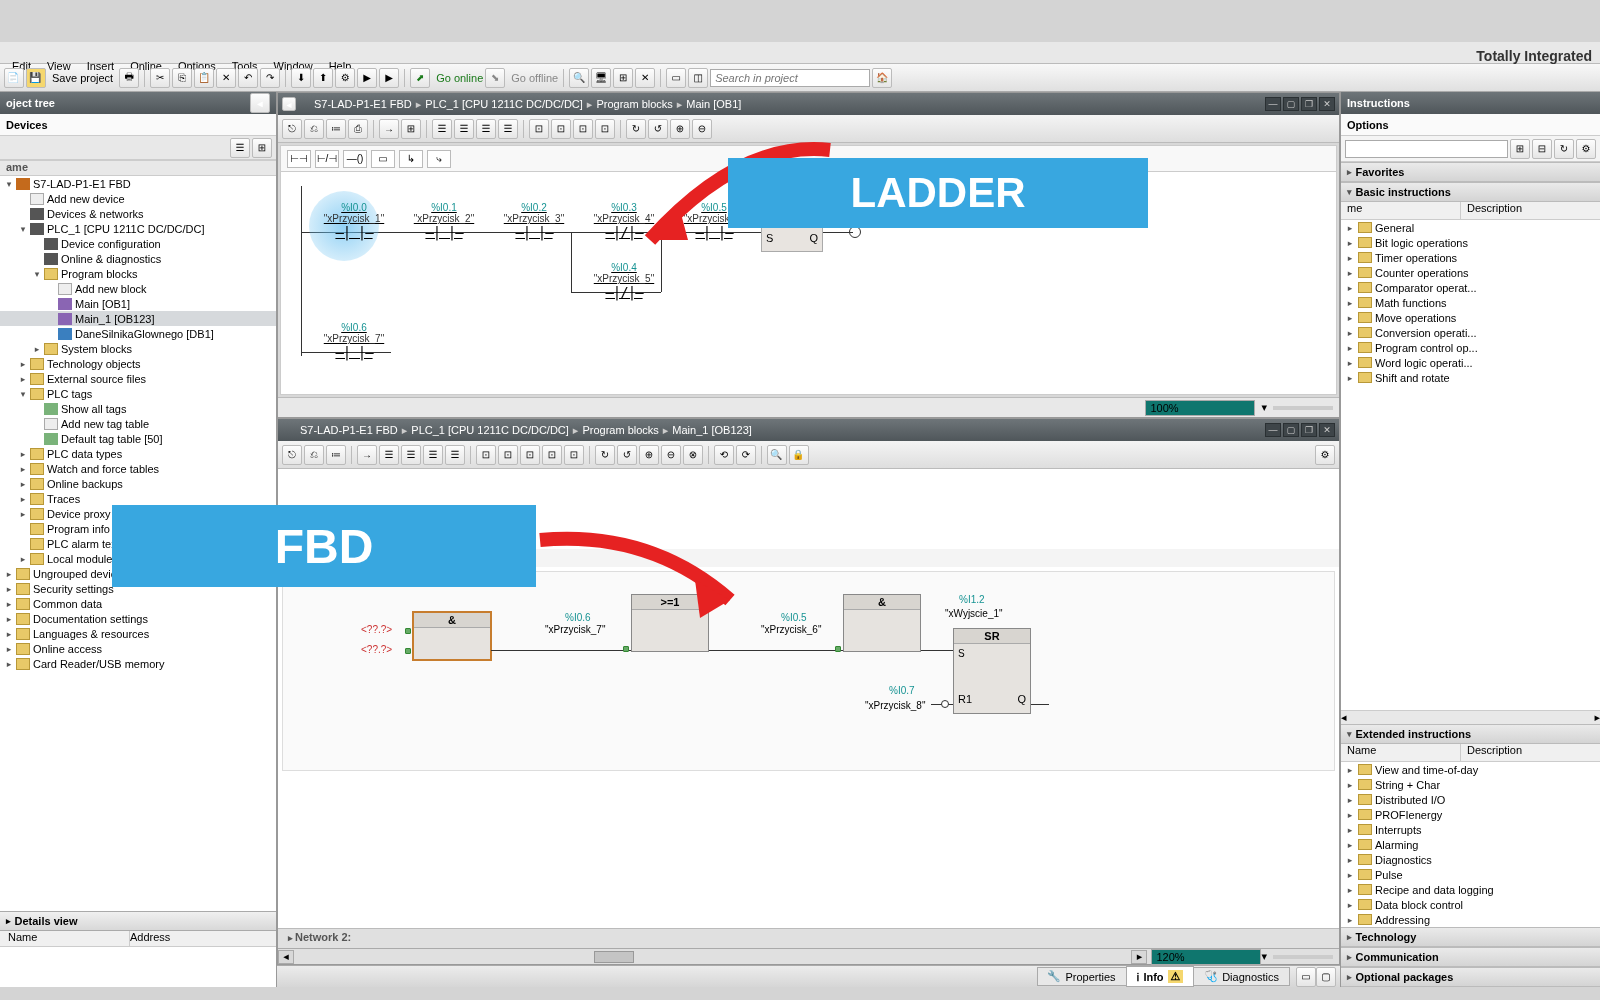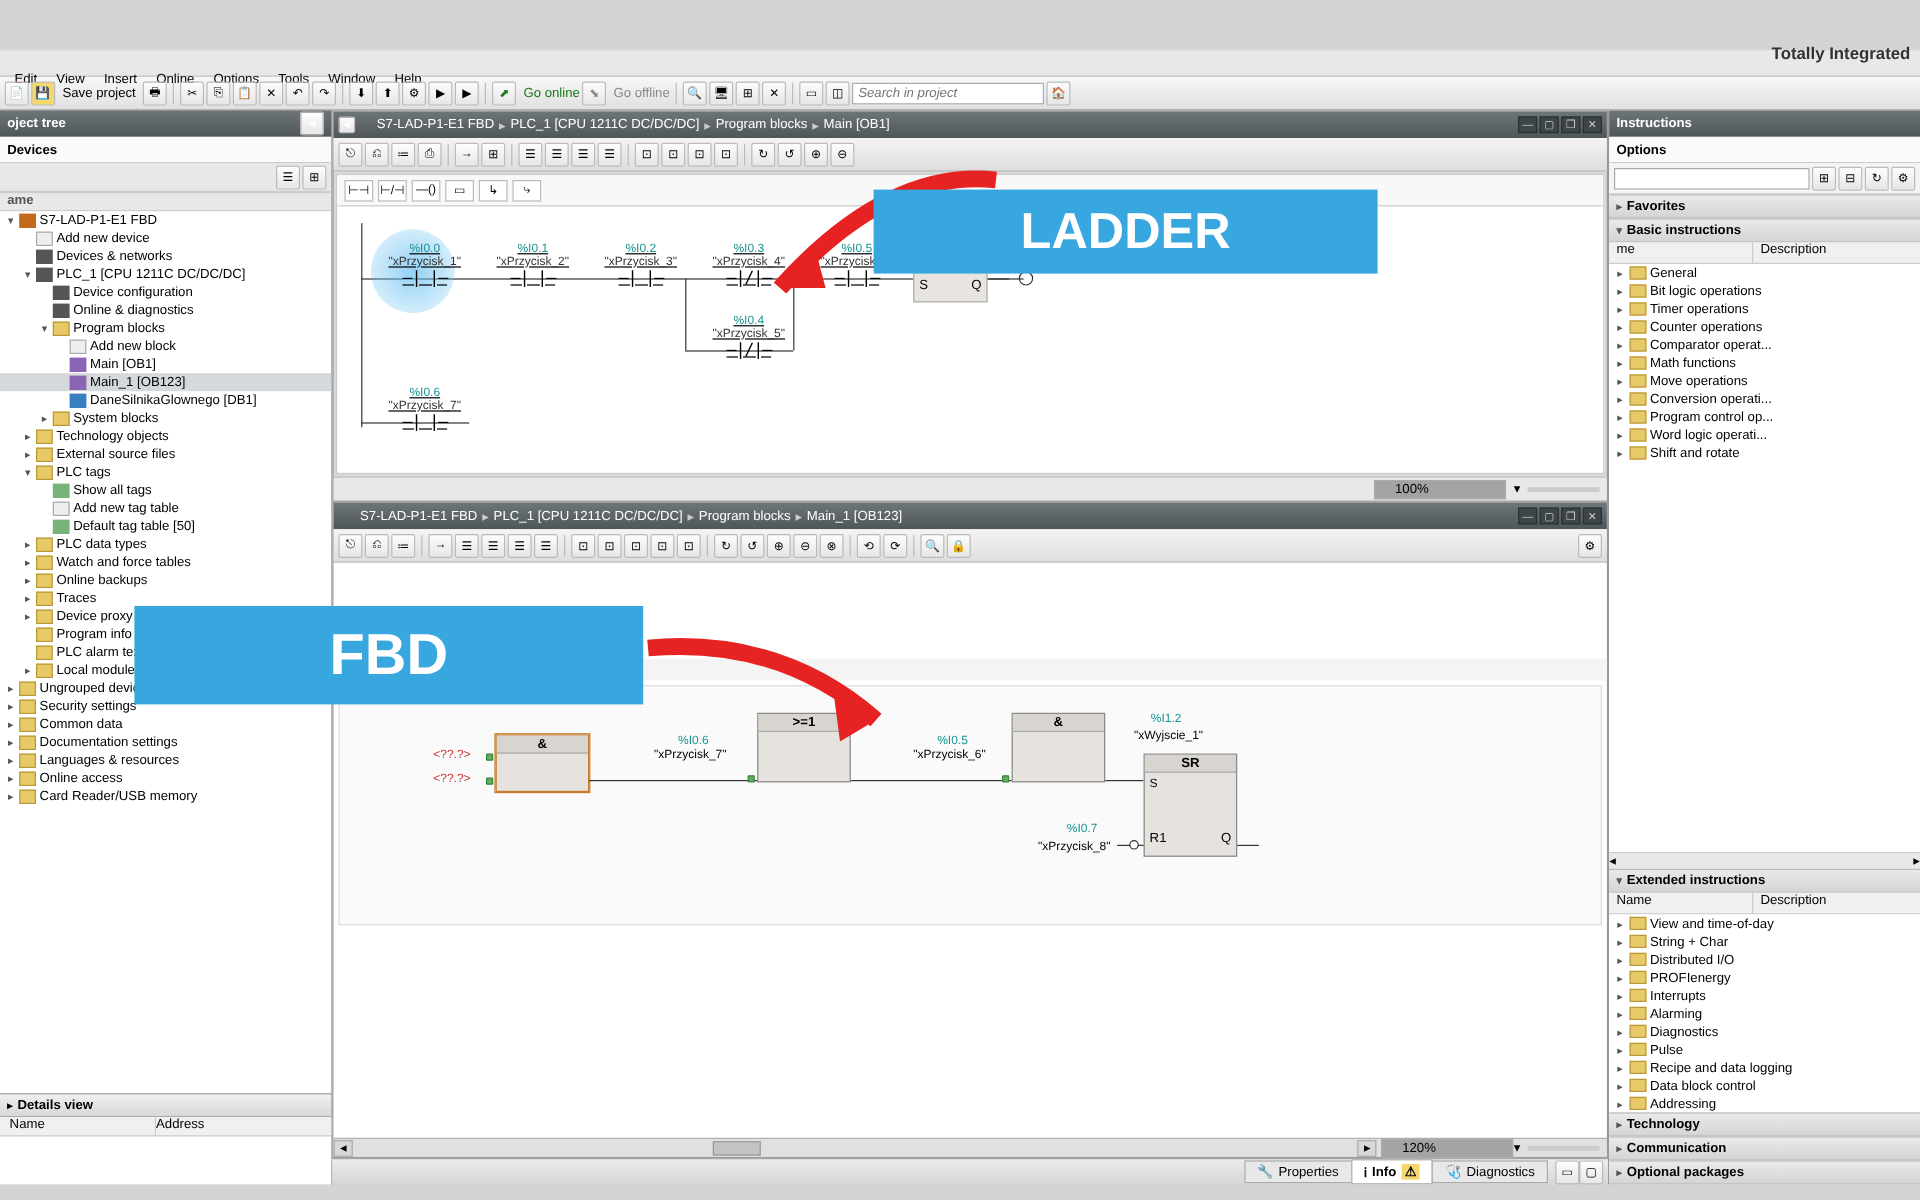--- a/index.html
+++ b/index.html
@@ -8,21 +8,21 @@
   .menubar { height: 22px; background: #e8e8e8; display: flex; align-items: center; padding: 0 4px; border-bottom: 1px solid #bbb; }
   .menubar span { padding: 2px 8px; cursor: default; margin-top: 26px; }
   
   .toolbar-main { height: 28px; background: linear-gradient(#f8f8f8,#e0e0e0); display: flex; align-items: center; padding: 0 4px; border-bottom: 1px solid #aaa; gap: 2px; }
   .tb-btn { width: 20px; height: 20px; background: linear-gradient(#fdfdfd,#e6e6e6); border: 1px solid #bbb; border-radius: 2px; display: inline-flex; align-items: center; justify-content: center; font-size: 10px; }
   .tb-sep { width: 1px; height: 18px; background: #bbb; margin: 0 3px; }
   .save-label { font-size: 11px; margin: 0 4px; }
   .go-online { color: #1a7a1a; font-size: 11px; margin-left: 4px; }
   .go-offline { color: #888; font-size: 11px; margin-left: 4px; }
   .search-box { width: 160px; height: 18px; border: 1px solid #aaa; background: #fff; padding: 0 4px; font-style: italic; color: #888; }
-  .brand { position: absolute; right: 8px; top: 36px; font-size: 14px; font-weight: bold; color: #333; }
+  .brand { position: absolute; right: 8px; top: 48px; font-size: 14px; font-weight: bold; color: #333; }
   
   .main-area { display: flex; height: 895px; }
   
   
   .left-col { width: 277px; display: flex; flex-direction: column; border-right: 1px solid #999; }
   .panel-header { height: 22px; background: linear-gradient(#6e7579,#4f565a); color: #fff; display: flex; align-items: center; padding: 0 6px; font-weight: bold; }
   .panel-header .right-icons { margin-left: auto; display:flex; gap:2px; }
   .sub-header { height: 22px; background: #fafafa; border-bottom: 1px solid #ccc; display: flex; align-items: center; padding: 0 6px; font-weight: bold; }
   .tree-tools { height: 24px; background: #e8e8e8; border-bottom: 1px solid #ccc; display:flex; align-items:center; justify-content:flex-end; gap:2px; padding:0 4px;}
   .tree { flex: 1; background: #fff; overflow: auto; }
@@ -60,21 +60,21 @@
   .rung-line { position:absolute; height:1px; background:#333; }
   .v-line { position:absolute; width:1px; background:#333; }
   .contact { position:absolute; width:70px; text-align:center;text-decoration:underline; }
   .contact .addr { color:#179393; font-size:10px;}
   .contact .tag { color:#333; font-size:10px;}
   .contact .sym { font-family:monospace; font-size:14px; letter-spacing:-1px;}
   .coil-box { position:absolute; width:62px; height:38px; background:#e8e4e0; border:1px solid #aaa; text-align:center; padding-top:2px;}
   .highlight-circle { position:absolute; width:70px; height:70px; border-radius:50%; background: radial-gradient(circle, rgba(100,190,240,0.7), rgba(100,190,240,0.1)); top:15px; }
   
   .zoom-bar { height:20px; background:#e8e8e8; border-top:1px solid #bbb; display:flex; align-items:center; justify-content:flex-end; padding:0 6px; gap:6px;}
-  .zoom-val { width:110px; height:16px; border:1px solid #aaa; background:#a3a3a3; padding:0 16px;}
+  .zoom-val { width:110px; height:16px; border:1px solid #aaa; background:#0f766e; padding:0 4px;}
   
   .block-iface { height:18px; background:#d8d8d8; text-align:center; color:#666; font-size:10px; border-bottom:1px solid #bbb;}
   
   .fbd-area { position:relative; height:200px; background:#fafafa; margin:4px; border:1px solid #ddd;}
   .fbd-block { position:absolute; background:#e6e3df; border:1px solid #888; text-align:center;}
   .fbd-block.sel { border:1px solid #c77d2e; box-shadow:0 0 0 1px #c77d2e;}
   .fbd-title { background:#d8d5d0; border-bottom:1px solid #aaa; font-weight:bold; padding:1px 0;}
   .fbd-label { position:absolute; font-size:10px; }
   .fbd-wire { position:absolute; height:1px; background:#333;}
   .fbd-pin { position:absolute; width:6px; height:6px; background:#6a6; border:1px solid #383; border-radius:1px;}
@@ -604,20 +604,23 @@
           <div class="fbd-label" style="left:662px;top:36px;">"xWyjscie_1"</div>
 
           <div class="fbd-label" style="left:606px;top:113px;color:#179393;">%I0.7</div>
           <div class="fbd-label" style="left:582px;top:128px;">"xPrzycisk_8"</div>
           <div class="fbd-wire" style="left:648px;top:132px;width:22px;"></div>
           <div style="position:absolute;left:658px;top:128px;width:8px;height:8px;border:1px solid #333;border-radius:50%;background:#fff;"></div>
 
           <div class="fbd-wire" style="left:748px;top:132px;width:18px;"></div>
         </div>
       </div>
+      <div class="network-bar">
+        <span style="font-size:9px;">▸ </span><span>Network 2:</span>
+      </div>
       <div class="hscroll">
         <span class="arrow">◂</span>
         <div class="thumb"></div>
         <span class="arrow" style="margin-left:auto;">▸</span>
         <input class="zoom-val" style="width: 110px; margin-left: 4px;" value="120%">
         <span>▾</span>
         <span style="width:60px;height:4px;background:#ccc;margin:0 6px;"></span>
       </div>
     </div>
 

